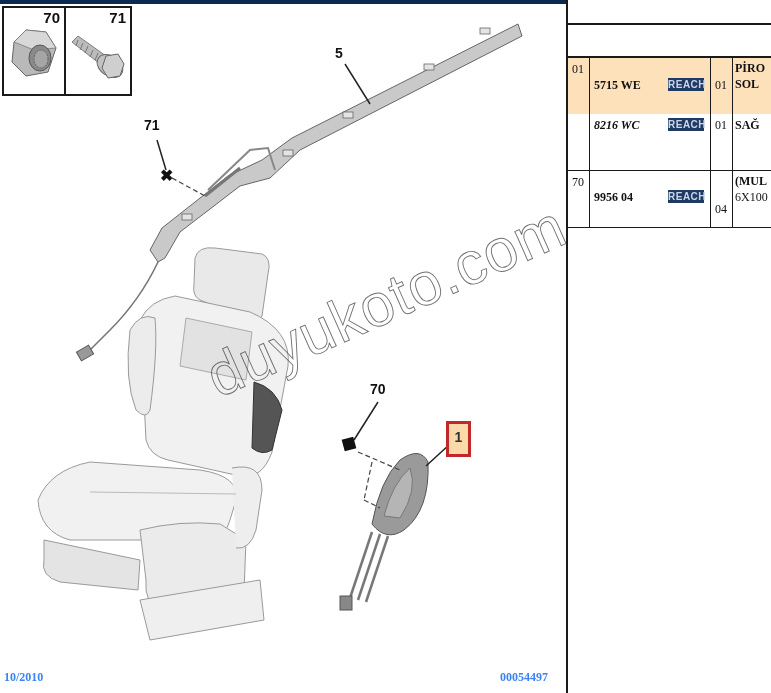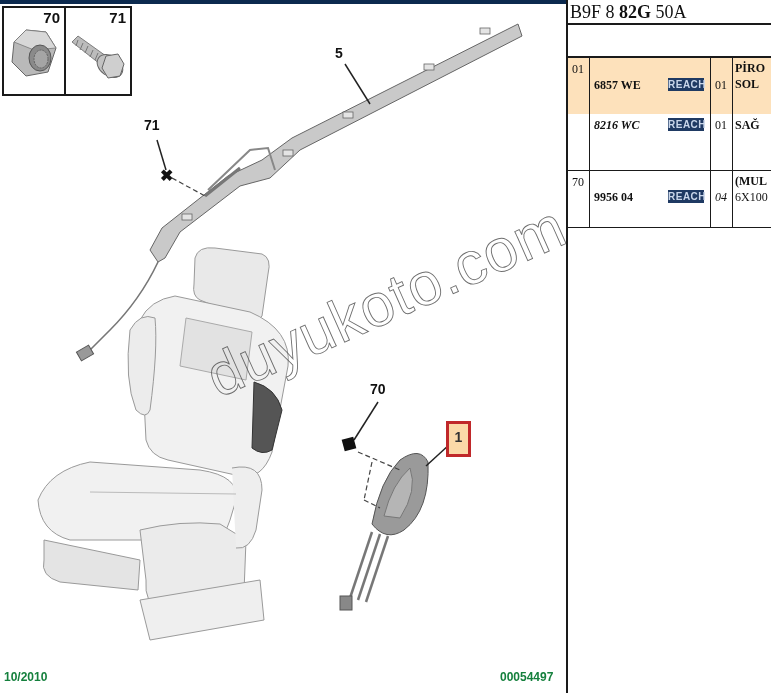--- a/index.html
+++ b/index.html
@@ -29,22 +29,22 @@
     position: absolute; font-family: "Liberation Sans", sans-serif; font-weight: bold;
     font-size: 14px; color: #111;
   }
   .callout-box {
     position: absolute; left: 446px; top: 421px; width: 25px; height: 36px;
     border: 3px solid #c0282a; background: #fbd9a8;
     font-family: "Liberation Sans", sans-serif; font-weight: bold; font-size: 14px; color: #333;
     display: flex; align-items: flex-start; justify-content: center; padding-top: 5px;
   }
   .footer-left, .footer-right {
-    position: absolute; top: 670px; font-family: Liberation Sans, sans-serif;
-    font-weight: bold; font-size: 12px; color: #15803d;
+    position: absolute; top: 670px; font-family: Liberation Serif, serif;
+    font-weight: bold; font-size: 12px; color: #3b82f6;
   }
   .footer-left { left: 4px; }
   .footer-right { left: 500px; }
 
   .art { position: absolute; left: 0; top: 0; }
 
   .watermark {
     position: absolute; left: 196px; top: 348px;
     font-family: "Liberation Sans", sans-serif; font-size: 60px; letter-spacing: 1px;
     color: transparent; -webkit-text-stroke: 0.9px #555;
@@ -170,49 +170,48 @@
 
   <div class="watermark">duyukoto.com</div>
 
   <span class="footer-left">10/2010</span>
   <span class="footer-right">00054497</span>
 </div>
 
 <div id="pane-divider"></div>
 
 <div id="parts">
-  <div class="code-title"><span>B9F 8 </span><b>82G</b><span> 50A</span></div>
 
   <div class="hline" style="top:23px;width:203px;"></div>
   <div class="hline" style="top:56px;width:203px;"></div>
 
   <div class="row hl" style="top:58px;height:56px;">
     <span class="cell" style="left:4px;top:4px;">01</span>
-    <span class="cell bold" style="left:26px;top:20px;">6857 WE</span>
+    <span class="cell bold" style="left:26px;top:20px;">5715 WE</span>
     <span class="reach" style="left:100px;top:20px;">REACH</span>
     <span class="cell" style="left:147px;top:20px;">01</span>
     <span class="cell bold" style="left:167px;top:3px;">PİRO</span>
     <span class="cell bold" style="left:167px;top:19px;">SOL</span>
   </div>
 
   <div class="row" style="top:114px;height:56px;">
     <span class="cell" style="left:4px;top:4px;"></span>
     <span class="cell bold" style="left:26px;top:4px;font-style:italic;">8216 WC</span>
     <span class="reach" style="left:100px;top:4px;">REACH</span>
     <span class="cell" style="left:147px;top:4px;">01</span>
     <span class="cell bold" style="left:167px;top:4px;">SAĞ</span>
   </div>
 
   <div class="hline" style="top:170px;width:203px;height:1px;"></div>
 
   <div class="row" style="top:171px;height:56px;">
     <span class="cell" style="left:4px;top:4px;">70</span>
     <span class="cell bold" style="left:26px;top:19px;">9956 04</span>
     <span class="reach" style="left:100px;top:19px;">REACH</span>
-    <span class="cell" style="left:147px;top:19px;font-style:italic;">04</span>
+    <span class="cell" style="left:147px;top:31px;">04</span>
     <span class="cell bold" style="left:167px;top:3px;">(MUL</span>
     <span class="cell" style="left:167px;top:19px;">6X100</span>
   </div>
 
   <div class="hline" style="top:227px;width:203px;height:1px;"></div>
 
   <div class="vline" style="left:21px;top:58px;height:170px;"></div>
   <div class="vline" style="left:142px;top:58px;height:170px;"></div>
   <div class="vline" style="left:164px;top:58px;height:170px;"></div>
 </div>

